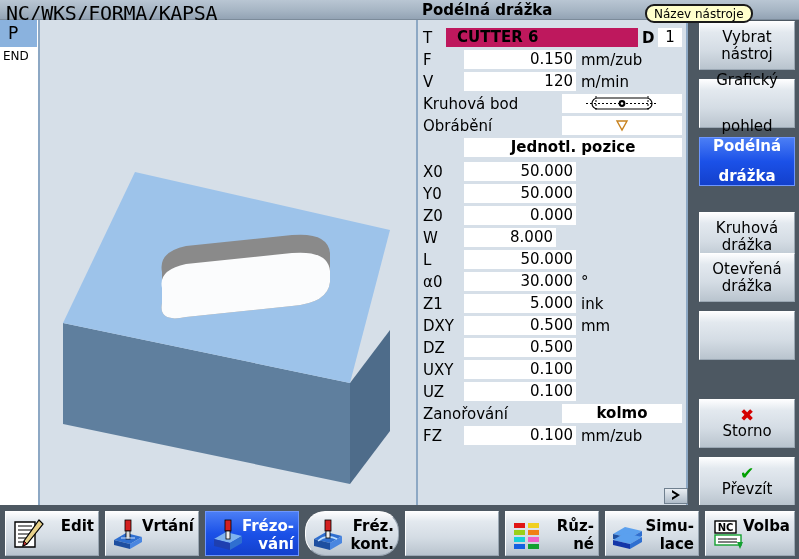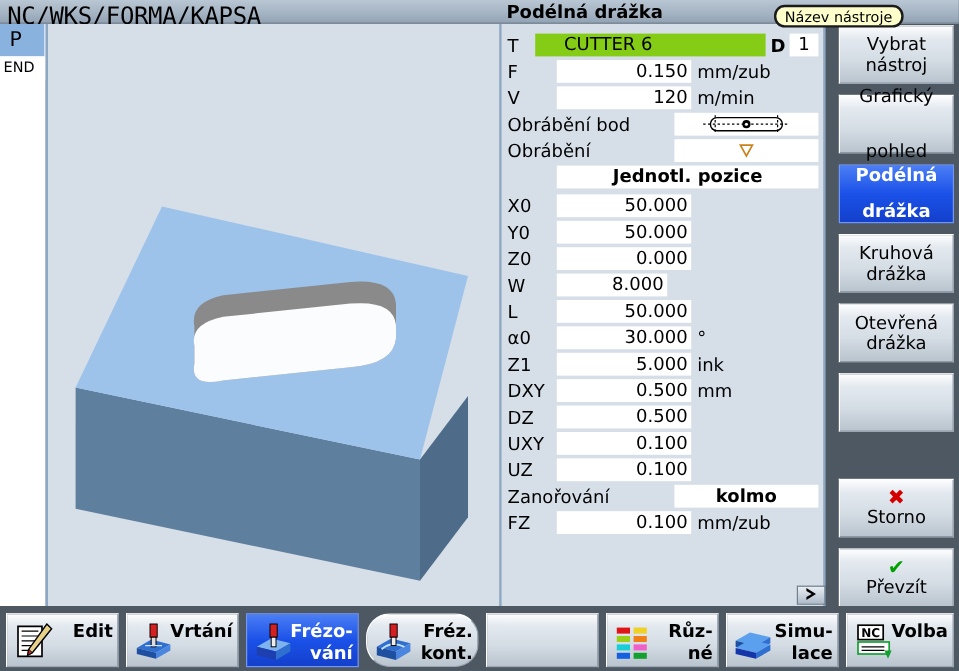--- a/index.html
+++ b/index.html
@@ -34,21 +34,21 @@
   .gfx-svg{position:absolute;left:0;top:0;}
 
   
   .formpane{position:absolute;left:418px;top:20px;width:270px;height:485px;
     background:#d6dfe8;box-sizing:border-box;border-right:2px solid #8da8c4;}
   .row{position:absolute;left:0;height:21px;font-size:15px;color:#000;}
   .lbl{position:absolute;left:5px;top:1px;font-size:15px;color:#000;white-space:nowrap;}
   .fld{position:absolute;background:#ffffff;height:19px;box-sizing:border-box;
     font-size:15px;color:#000;text-align:right;padding-right:3px;line-height:19px;}
   .fld.center{text-align:center;padding-right:0;}
-  .fld.orange{background:#84cc16;text-align:left;padding-left:24px;font-weight:normal;}
+  .fld.orange{background:#be185d;text-align:left;padding-left:11px;font-weight:bold;}
   .unit{position:absolute;font-size:15px;color:#000;}
   .scrollarrow{position:absolute;left:246px;top:468px;width:24px;height:16px;
     background:linear-gradient(to bottom,#e9eef3,#aebbc8);
     border:1px solid #70808f;box-sizing:border-box;
     font-size:13px;font-weight:bold;text-align:center;line-height:14px;color:#000;}
 
   
   .tooltip{position:absolute;left:645px;top:4px;height:19px;
     background:#ffffcc;border:2px solid #1a1a1a;border-radius:9px;
     box-sizing:border-box;padding:0 7px;font-size:12px;line-height:16px;color:#000;z-index:30;}
@@ -127,21 +127,21 @@
       <div class="unit" style="left:163px;top:1px;">mm/zub</div>
     </div>
 
     <div class="row" style="top:52px;">
       <div class="lbl">V</div>
       <div class="fld" style="left:46px;top:0;width:112px;">120</div>
       <div class="unit" style="left:163px;top:1px;">m/min</div>
     </div>
 
     <div class="row" style="top:74px;">
-      <div class="lbl">Obrábění bod</div>
+      <div class="lbl">Kruhová bod</div>
       <div class="fld center" style="left:144px;top:0;width:120px;">
         <svg width="80" height="17" viewBox="0 0 80 17" style="vertical-align:middle;">
           <rect x="10" y="3" width="60" height="11" rx="5.5" fill="none" stroke="#000" stroke-width="1.2"></rect>
           <line x1="4" y1="8.5" x2="76" y2="8.5" stroke="#000" stroke-width="1" stroke-dasharray="2,2"></line>
           <line x1="14" y1="1" x2="14" y2="16" stroke="#000" stroke-width="1" stroke-dasharray="2,2"></line>
           <line x1="66" y1="1" x2="66" y2="16" stroke="#000" stroke-width="1" stroke-dasharray="2,2"></line>
           <circle cx="40" cy="8.5" r="3.4" fill="#000"></circle>
           <circle cx="40" cy="8.5" r="1.3" fill="#fff"></circle>
         </svg>
       </div>
@@ -244,21 +244,21 @@
       <span>nástroj</span>
     </div>
     <div class="vsk" style="top:59px;gap:29px;">
       <span>Grafický</span>
       <span>pohled</span>
     </div>
     <div class="vsk sel" style="top:117px;gap:13px;">
       <span>Podélná</span>
       <span>drážka</span>
     </div>
-    <div class="vsk" style="top:175px;">
+    <div class="vsk" style="top:192px;">
       <span>Kruhová</span>
       <span>drážka</span>
     </div>
     <div class="vsk" style="top:233px;">
       <span>Otevřená</span>
       <span>drážka</span>
     </div>
     <div class="vsk" style="top:291px;">
       <span></span>
     </div>

